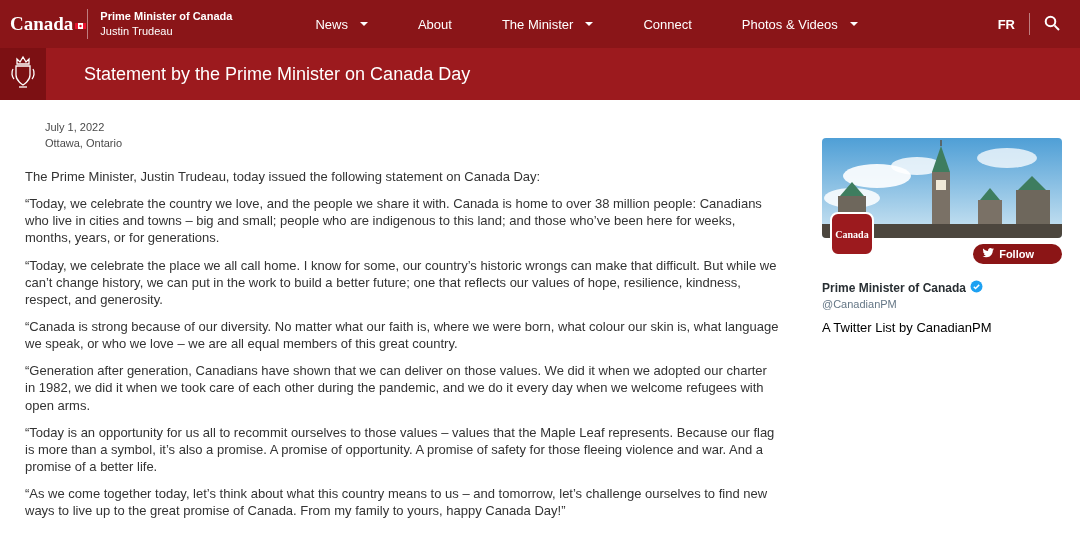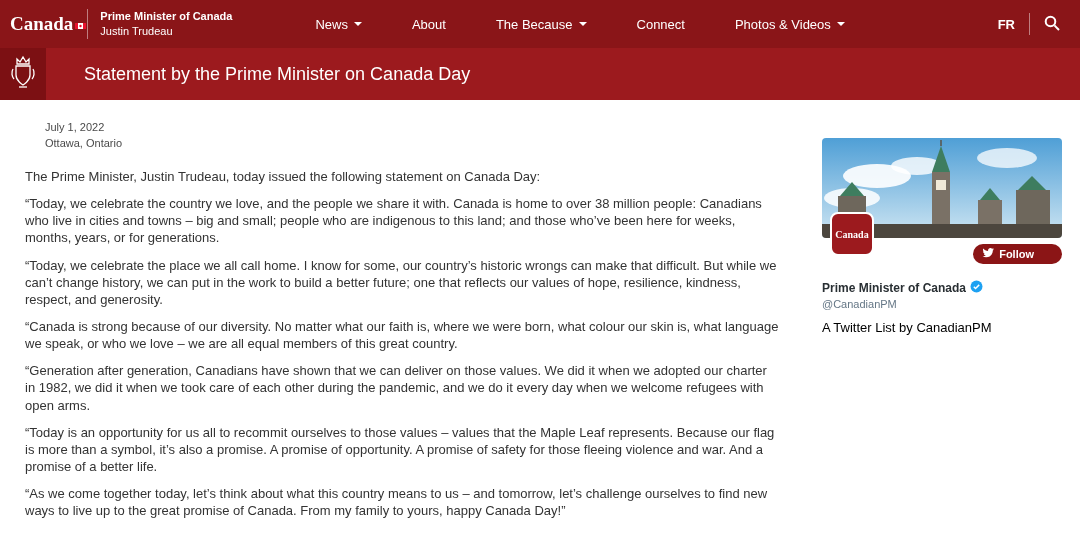--- a/index.html
+++ b/index.html
@@ -20,21 +20,21 @@
     font-size:19px; color:#fff; position:relative; padding-right:12px; cursor:pointer;
   }
   .wordmark .flag { position:absolute; top:-1px; right:-1px; display:block; }
   .vdiv { width:1px; height:30px; background:rgba(255,255,255,.45); margin:0 12px 0 2px; }
   .site-title { color:#fff; font-size:11px; line-height:1.4; cursor:pointer; }
   .site-title .l1 { font-weight:bold; }
 
   .nav { display:flex; align-items:center; margin-left:58px; }
   .nav-item {
     color:#fff; font-size:13px; padding:0 25px; height:48px;
-    display:flex; align-items:center; cursor:pointer; white-space:nowrap;
+    display:flex; align-items:center; cursor:pointer; white-space:nowrap;gap:6px;
   }
   .caret {
     width:0; height:0; margin-left:6px;
     border-left:4px solid transparent; border-right:4px solid transparent;
     border-top:4px solid #fff;
   }
 
   .top-right { margin-left:auto; display:flex; align-items:center; }
   .lang { color:#fff; font-size:13px; font-weight:bold; padding:0 14px; cursor:pointer; }
   .top-right .vdiv2 { width:1px; height:22px; background:rgba(255,255,255,.45); }
@@ -103,21 +103,21 @@
 
   <div class="nav">
     <div class="nav-item">
       <span>News</span>
       <span class="caret"></span>
     </div>
     <div class="nav-item">
       <span>About</span>
     </div>
     <div class="nav-item">
-      <span>The Because</span>
+      <span>The Minister</span>
       <span class="caret"></span>
     </div>
     <div class="nav-item">
       <span>Connect</span>
     </div>
     <div class="nav-item">
       <span>Photos &amp; Videos</span>
       <span class="caret"></span>
     </div>
   </div>

